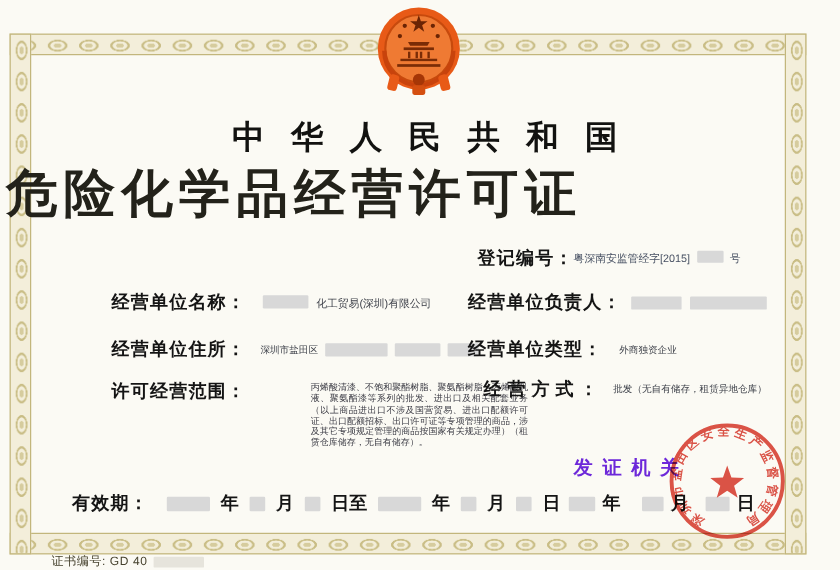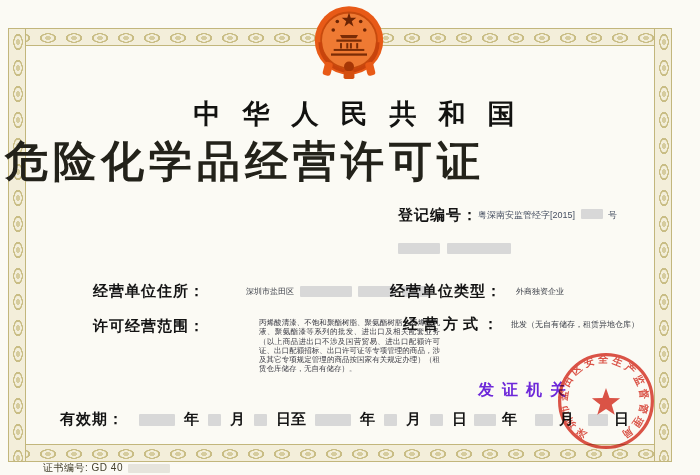--- a/index.html
+++ b/index.html
@@ -43,21 +43,21 @@
   .val{font-size:9px;color:#3d4049;white-space:nowrap;}
   .val-sm{font-size:8px;color:#3d4049;white-space:nowrap;}
   .rd{display:inline-block;background:#d8d8d8;border-radius:1px;vertical-align:-1px;filter:blur(.4px);}
   .rd-lt{background:#e6e4dc;}
   .fld{position:absolute;display:flex;align-items:center;z-index:2;}
 
   .regline{top:206px;left:398px;}
   .regline .val{color:#475062;}
   .f-name{top:243px;left:93px;}   .f-name .val{margin-left:14px;}
   .f-manager{top:243px;left:390px;} .f-manager .boxes{margin-left:8px;display:flex;gap:7px;align-items:center;}
-  .f-addr{top:282px;left:93px;gap:29px;}   .f-addr .val-sm{margin-left:12px;display:flex;align-items:center;gap:6px;}
+  .f-addr{top:282px;left:93px;}   .f-addr .val-sm{margin-left:12px;display:flex;align-items:center;gap:6px;}
   .f-type{top:282px;left:390px;}  .f-type .val-sm{margin-left:14px;}
   .f-scope{top:317px;left:93px;}
   .scope-text{
     position:absolute;top:318px;left:218px;width:181px;z-index:2;
     font-size:7.5px;line-height:9.3px;color:#3b3b44;text-align:justify;margin-left:41px;
   }
   .f-mode{top:315px;left:403px;}
   .f-mode .lbl{letter-spacing:5px;}
   .f-mode .val-sm{margin-left:8px;}
 
@@ -117,21 +117,29 @@
 
   <div class="fld regline">
     <span class="lbl">登记编号：</span>
     <span class="val">
       <span>粤深南安监管经字[2015]</span>
       <span class="rd" style="width:22px;height:10px;margin:0 3px;"></span>
       <span>号</span>
     </span>
   </div>
 
+  <div class="fld f-name">
+    <span class="lbl">经营单位名称：</span>
+    <span class="val">
+      <span class="rd" style="width:38px;height:11px;margin-right:4px;"></span>
+      <span>化工贸易(深圳)有限公司</span>
+    </span>
+  </div>
   <div class="fld f-manager">
+    <span class="lbl">经营单位负责人：</span>
     <span class="boxes">
       <span class="rd" style="width:42px;height:11px;"></span>
       <span class="rd" style="width:64px;height:11px;"></span>
     </span>
   </div>
 
   <div class="fld f-addr">
     <span class="lbl">经营单位住所：</span>
     <span class="val-sm">
       <span>深圳市盐田区</span>

